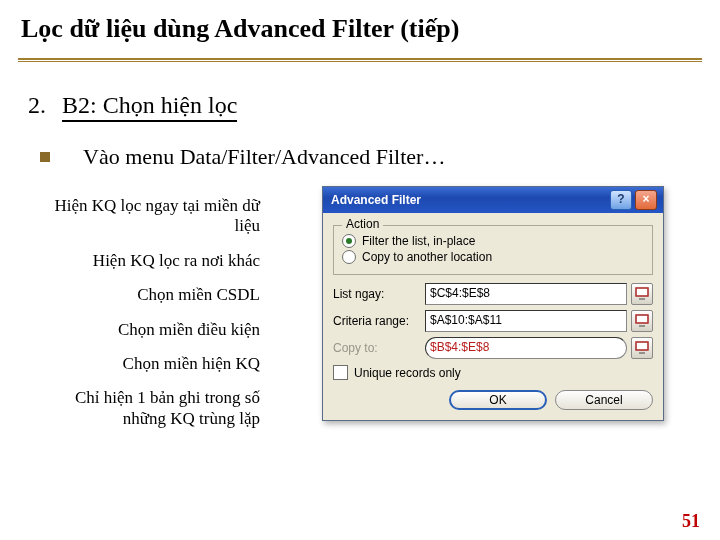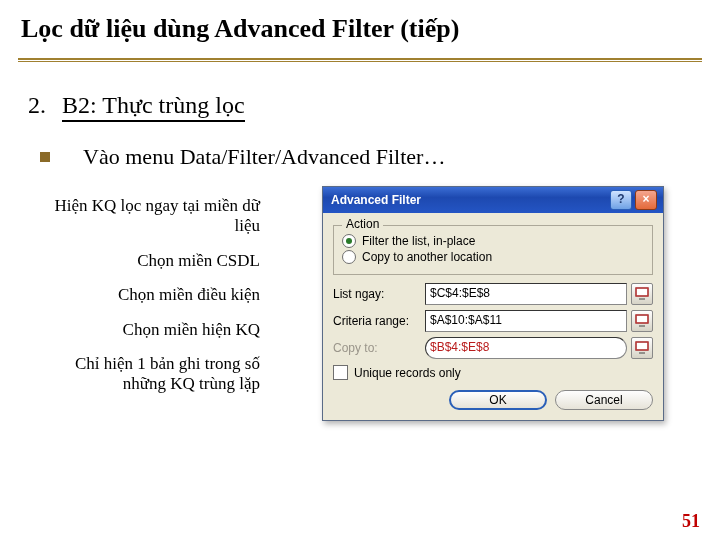--- a/index.html
+++ b/index.html
@@ -166,30 +166,31 @@
 </style>
 </head>
 <body>
 
 <div class="slide-title">Lọc dữ liệu dùng Advanced Filter (tiếp)</div>
 <div class="slide-rule"></div>
 <div class="slide-rule2"></div>
 
 <div class="step-line">
   <span class="num">2.</span>
-  <span class="txt">B2: Thực trùng lọc</span>
+  <span class="txt">B2: Chọn hiện lọc</span>
 </div>
 
 <div class="bullet-line">
   <span class="bullet-sq"></span>
   <span>Vào menu Data/Filter/Advanced Filter…</span>
 </div>
 
 <div class="annotations">
   <div>Hiện KQ lọc ngay tại miền dữ liệu</div>
+  <div>Hiện KQ lọc ra nơi khác</div>
   <div>Chọn miền CSDL</div>
   <div>Chọn miền điều kiện</div>
   <div>Chọn miền hiện KQ</div>
   <div>Chỉ hiện 1 bản ghi trong số những KQ trùng lặp</div>
 </div>
 
 <div class="dlg">
   <div class="titlebar">
     <span>Advanced Filter</span>
     <span class="spacer"></span>

